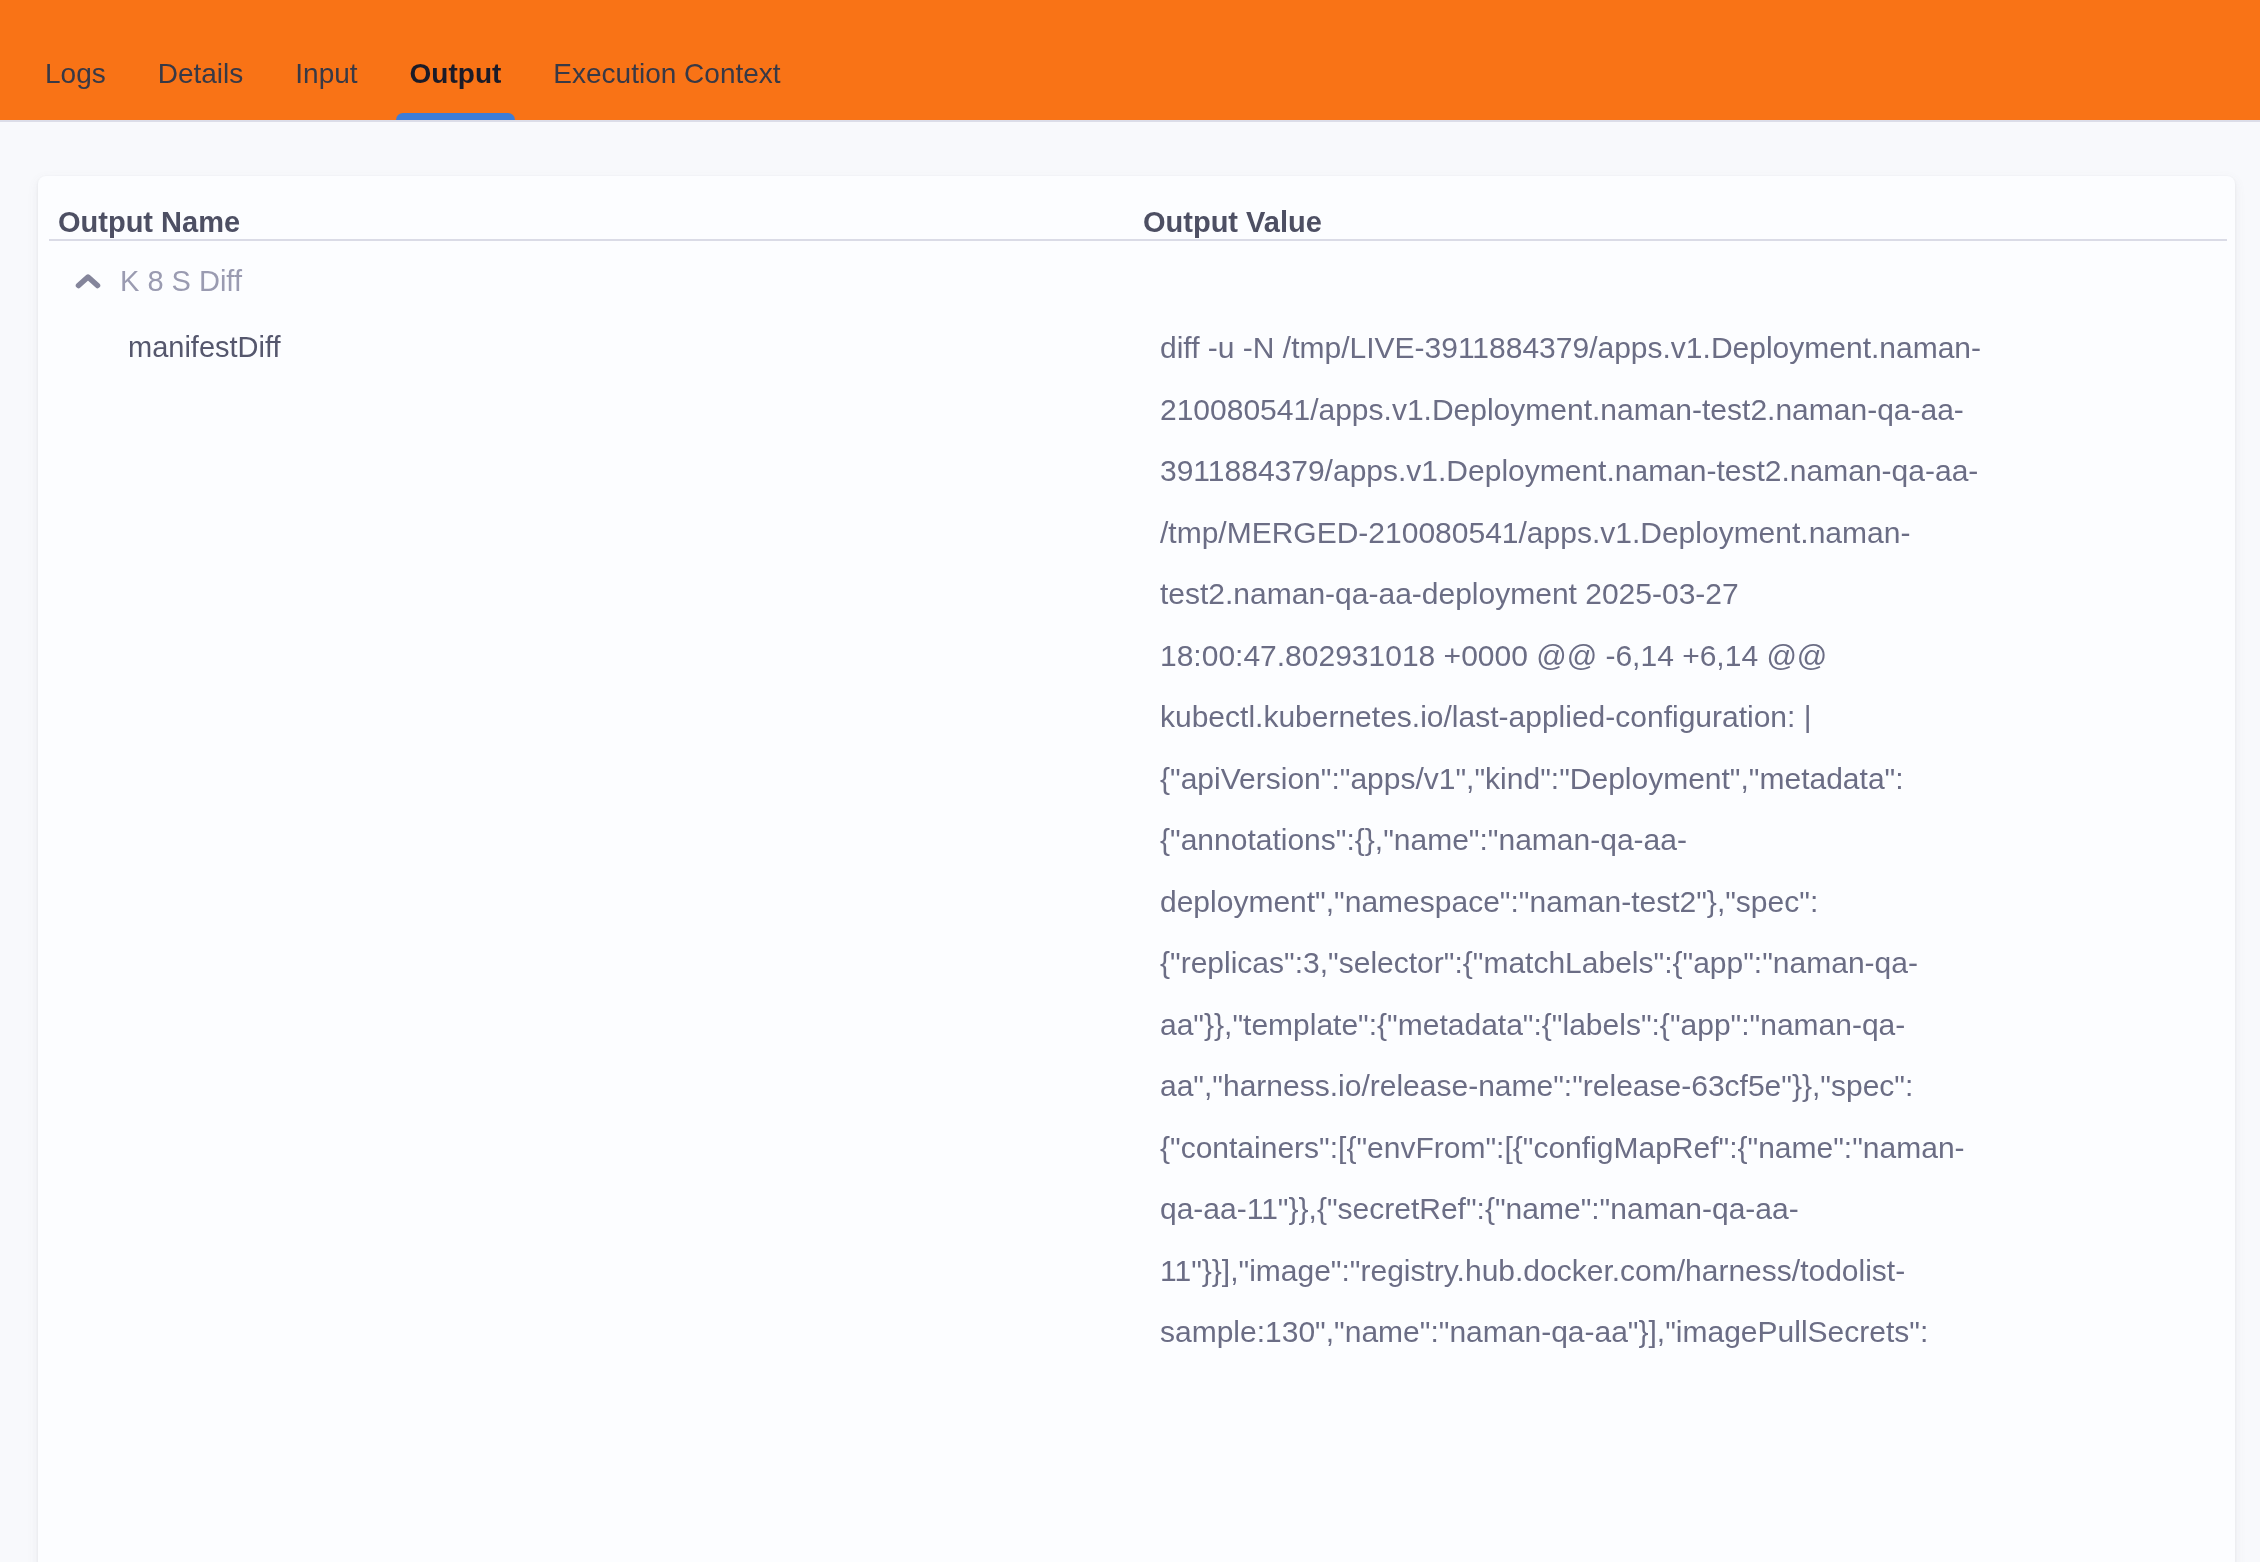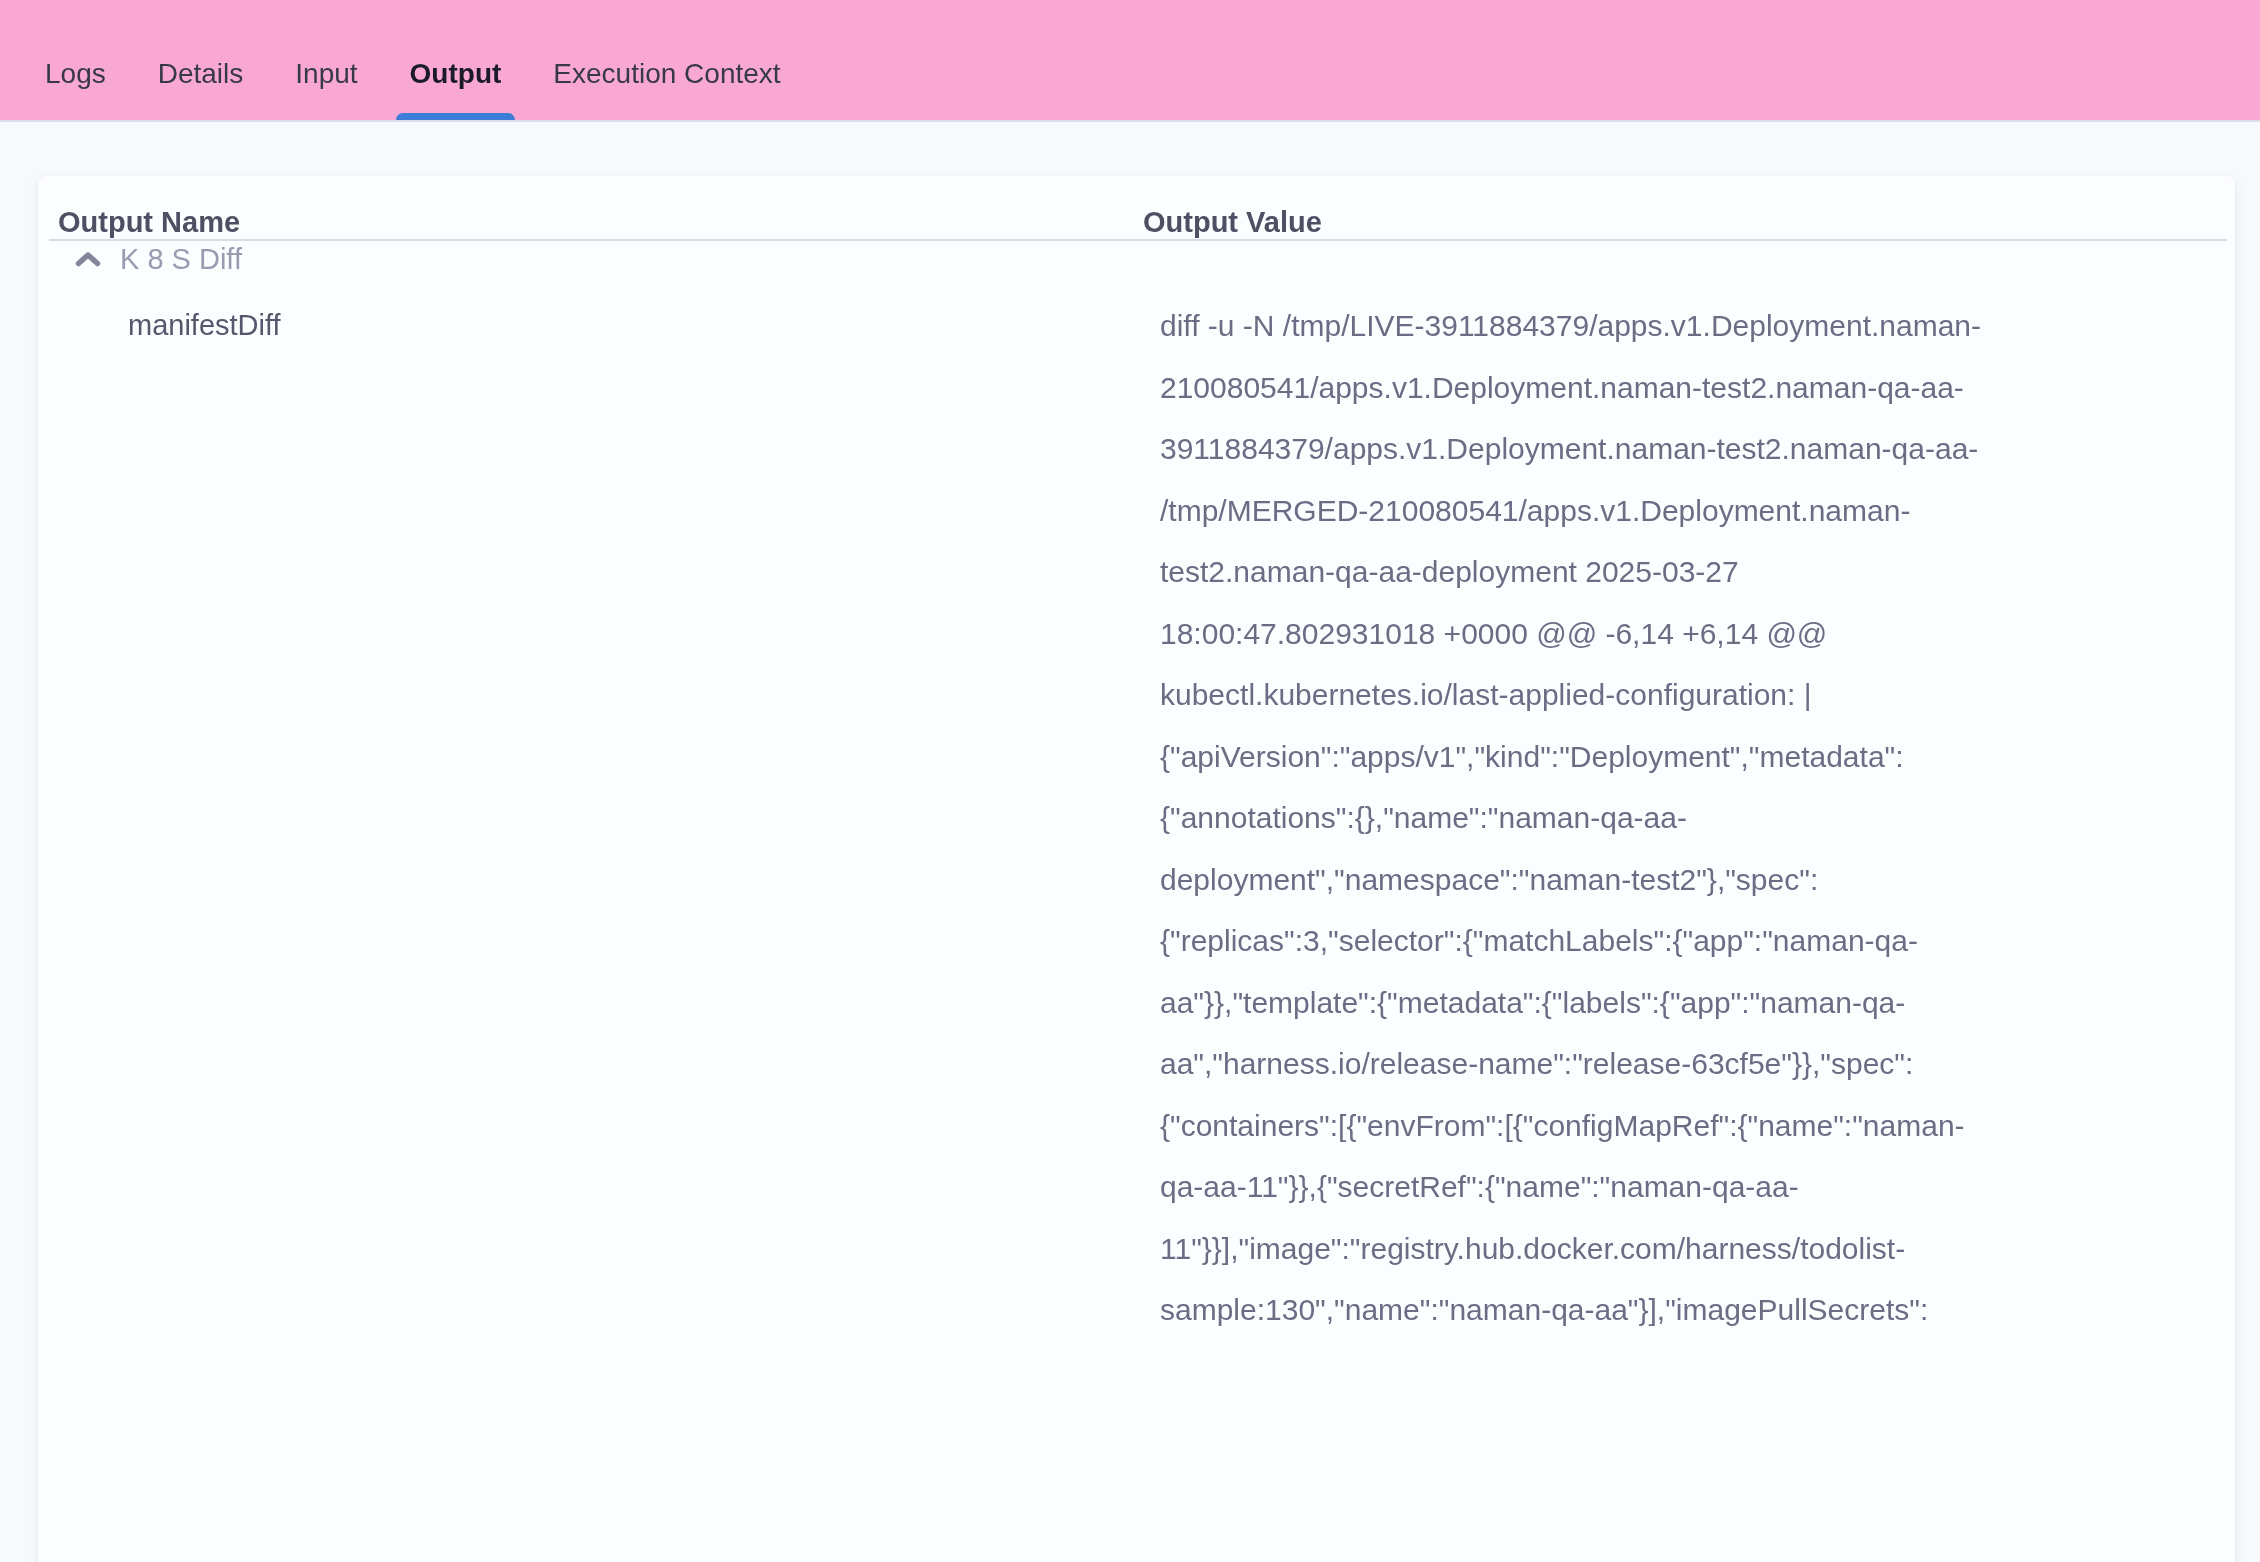--- a/index.html
+++ b/index.html
@@ -12,21 +12,21 @@
   }
 
   
   .tabbar {
     height: 122px;
     border-bottom: 2px solid #dcdde8;
     display: flex;
     align-items: flex-end;
     padding-left: 45px;
     gap: 52px;
-    background: #f9a8d4;
+    background: #f97316;
   }
   .tab {
     height: 92px;
     display: flex;
     align-items: center;
     position: relative;
     font-size: 28px;
     color: #383946;
     cursor: pointer;
     white-space: nowrap;
@@ -67,20 +67,21 @@
     white-space: nowrap;
   }
   .head-sep {
     border-top: 2px solid #dadbe6;
     margin: 0 -12px 0 -9px;
     height: 0;
   }
 
   
   .group-row {
+    margin-top: 22px;
     display: flex;
     align-items: center;
     height: 36px;
   }
   .collapse-btn {
     margin-left: 17px;
     width: 26px; height: 16px;
     display: flex; align-items: center; justify-content: center;
     background: none; border: none; padding: 0;
     cursor: pointer;

